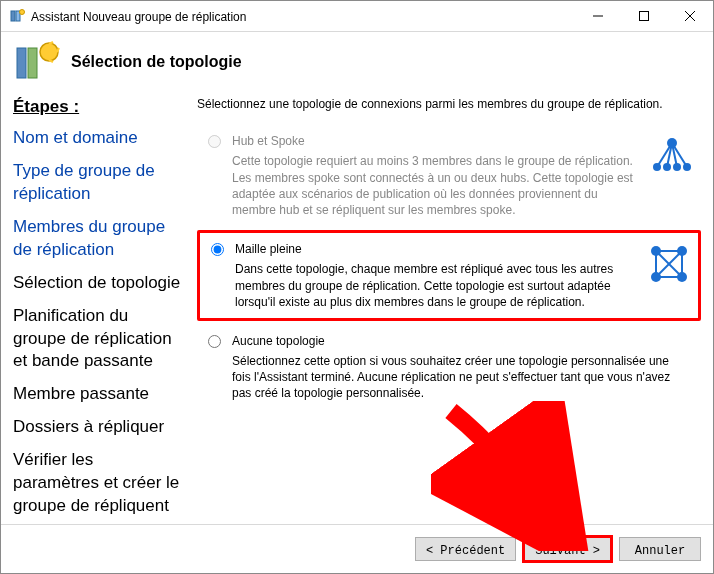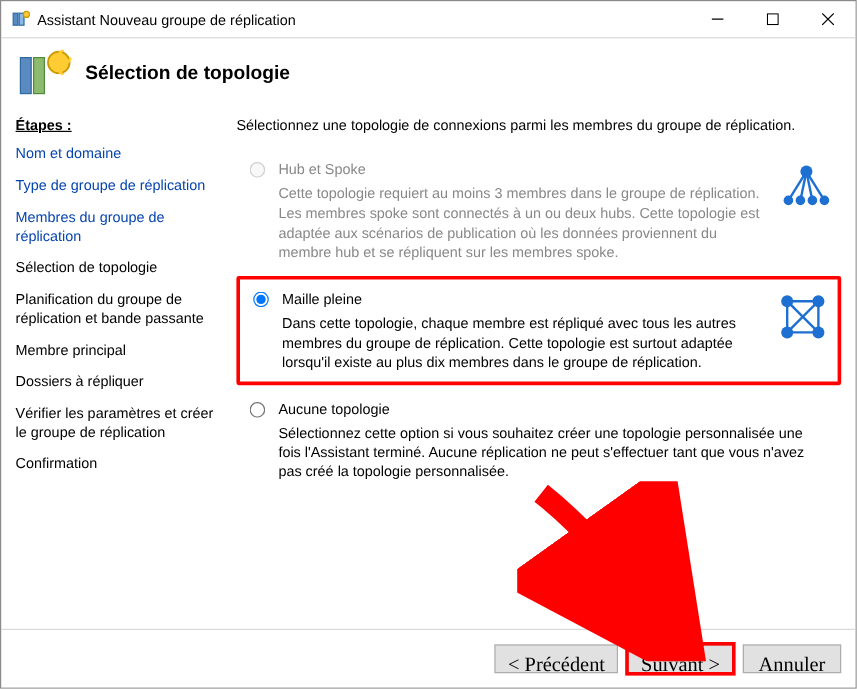--- a/index.html
+++ b/index.html
@@ -6,38 +6,38 @@
   .window{width:714px;height:574px;background:#fff;border:1px solid #8a8a8a;box-sizing:border-box;position:relative;display:flex;flex-direction:column}
   .titlebar{height:30px;display:flex;align-items:center;justify-content:space-between;border-bottom:1px solid #d9d9d9;padding:0 0 0 8px}
   .title-left{display:flex;align-items:flex-end;gap:6px}
   .title-icon{width:16px;height:16px;display:flex;align-items:center;justify-content:center}
   .win-btns{display:flex;height:100%}
   .win-btn{width:46px;height:100%;display:flex;align-items:center;justify-content:center;font-family:Consolas,monospace;font-size:14px;color:#333}
   .header{display:flex;align-items:center;gap:10px;padding:8px 12px}
   .header-icon{width:48px;height:44px;display:flex;align-items:center;justify-content:center}
   .header-title{font-size:16px;font-weight:700}
   .body{flex:1;display:flex;padding:4px 12px 8px 12px;overflow:hidden}
-  .steps{width:170px;padding-right:6px;font-size:12px;line-height:1.35}
+  .steps{width:170px;padding-right:6px;font-size:17px;line-height:1.35}
   .steps-heading{font-weight:700;text-decoration:underline;margin-bottom:8px}
   .step{margin-bottom:10px;color:#0645ad;cursor:default}
   .step.current{color:#000}
   .step.future{color:#000}
   .content{flex:1;padding-left:8px;font-size:12px;line-height:1.35}
   .intro{margin-bottom:13px}
   .option{display:flex;align-items:flex-start;gap:8px;padding:8px 6px;border-radius:2px}
   .option.disabled{color:#888}
   .option input[type=radio]{margin-top:2px}
   .option .opt-body{flex:1}
   .option .opt-title{margin-bottom:4px}
   .option .opt-desc{margin-right:6px}
   .opt-row{display:flex;align-items:flex-start;gap:6px}
   .topo-icon{width:46px;height:46px;flex:0 0 auto;display:flex;align-items:center;justify-content:center}
   .highlight{border:3px solid #ff0000;box-sizing:border-box}
   .footer{height:48px;border-top:1px solid #d9d9d9;display:flex;align-items:center;justify-content:flex-end;gap:8px;padding:0 12px}
-  button.nav{min-width:82px;height:24px;border:1px solid #adadad;background:#e1e1e1;font-family:Liberation Serif, serif;font-size:17px;padding:6px 10px}
+  button.nav{min-width:82px;height:24px;border:1px solid #adadad;background:#e1e1e1;font-family:Liberation Mono, monospace;font-size:12px;padding:6px 10px}
   .btn-highlight{outline:3px solid #ff0000;outline-offset:-1px}
   .arrow{position:absolute;pointer-events:none}
 </style>
 </head>
 <body>
 
 <div class="window">
 
   <div class="titlebar">
     <div class="title-left">
@@ -84,23 +84,23 @@
 
   <div class="body">
 
     <div class="steps">
       <div class="steps-heading">Étapes :</div>
       <div class="step">Nom et domaine</div>
       <div class="step">Type de groupe de réplication</div>
       <div class="step">Membres du groupe de réplication</div>
       <div class="step current">Sélection de topologie</div>
       <div class="step future">Planification du groupe de réplication et bande passante</div>
-      <div class="step future">Membre principal</div>
+      <div class="step future">Membre passante</div>
       <div class="step future">Dossiers à répliquer</div>
-      <div class="step future">Vérifier les paramètres et créer le groupe de réplication</div>
+      <div class="step future">Vérifier les paramètres et créer le groupe de répliquent</div>
       <div class="step future">Confirmation</div>
     </div>
 
     <div class="content">
       <div class="intro">Sélectionnez une topologie de connexions parmi les membres du groupe de réplication.</div>
 
       <div class="option disabled">
         <input type="radio" name="topo" disabled="" style="">
         <div class="opt-body">
           <div class="opt-row">

